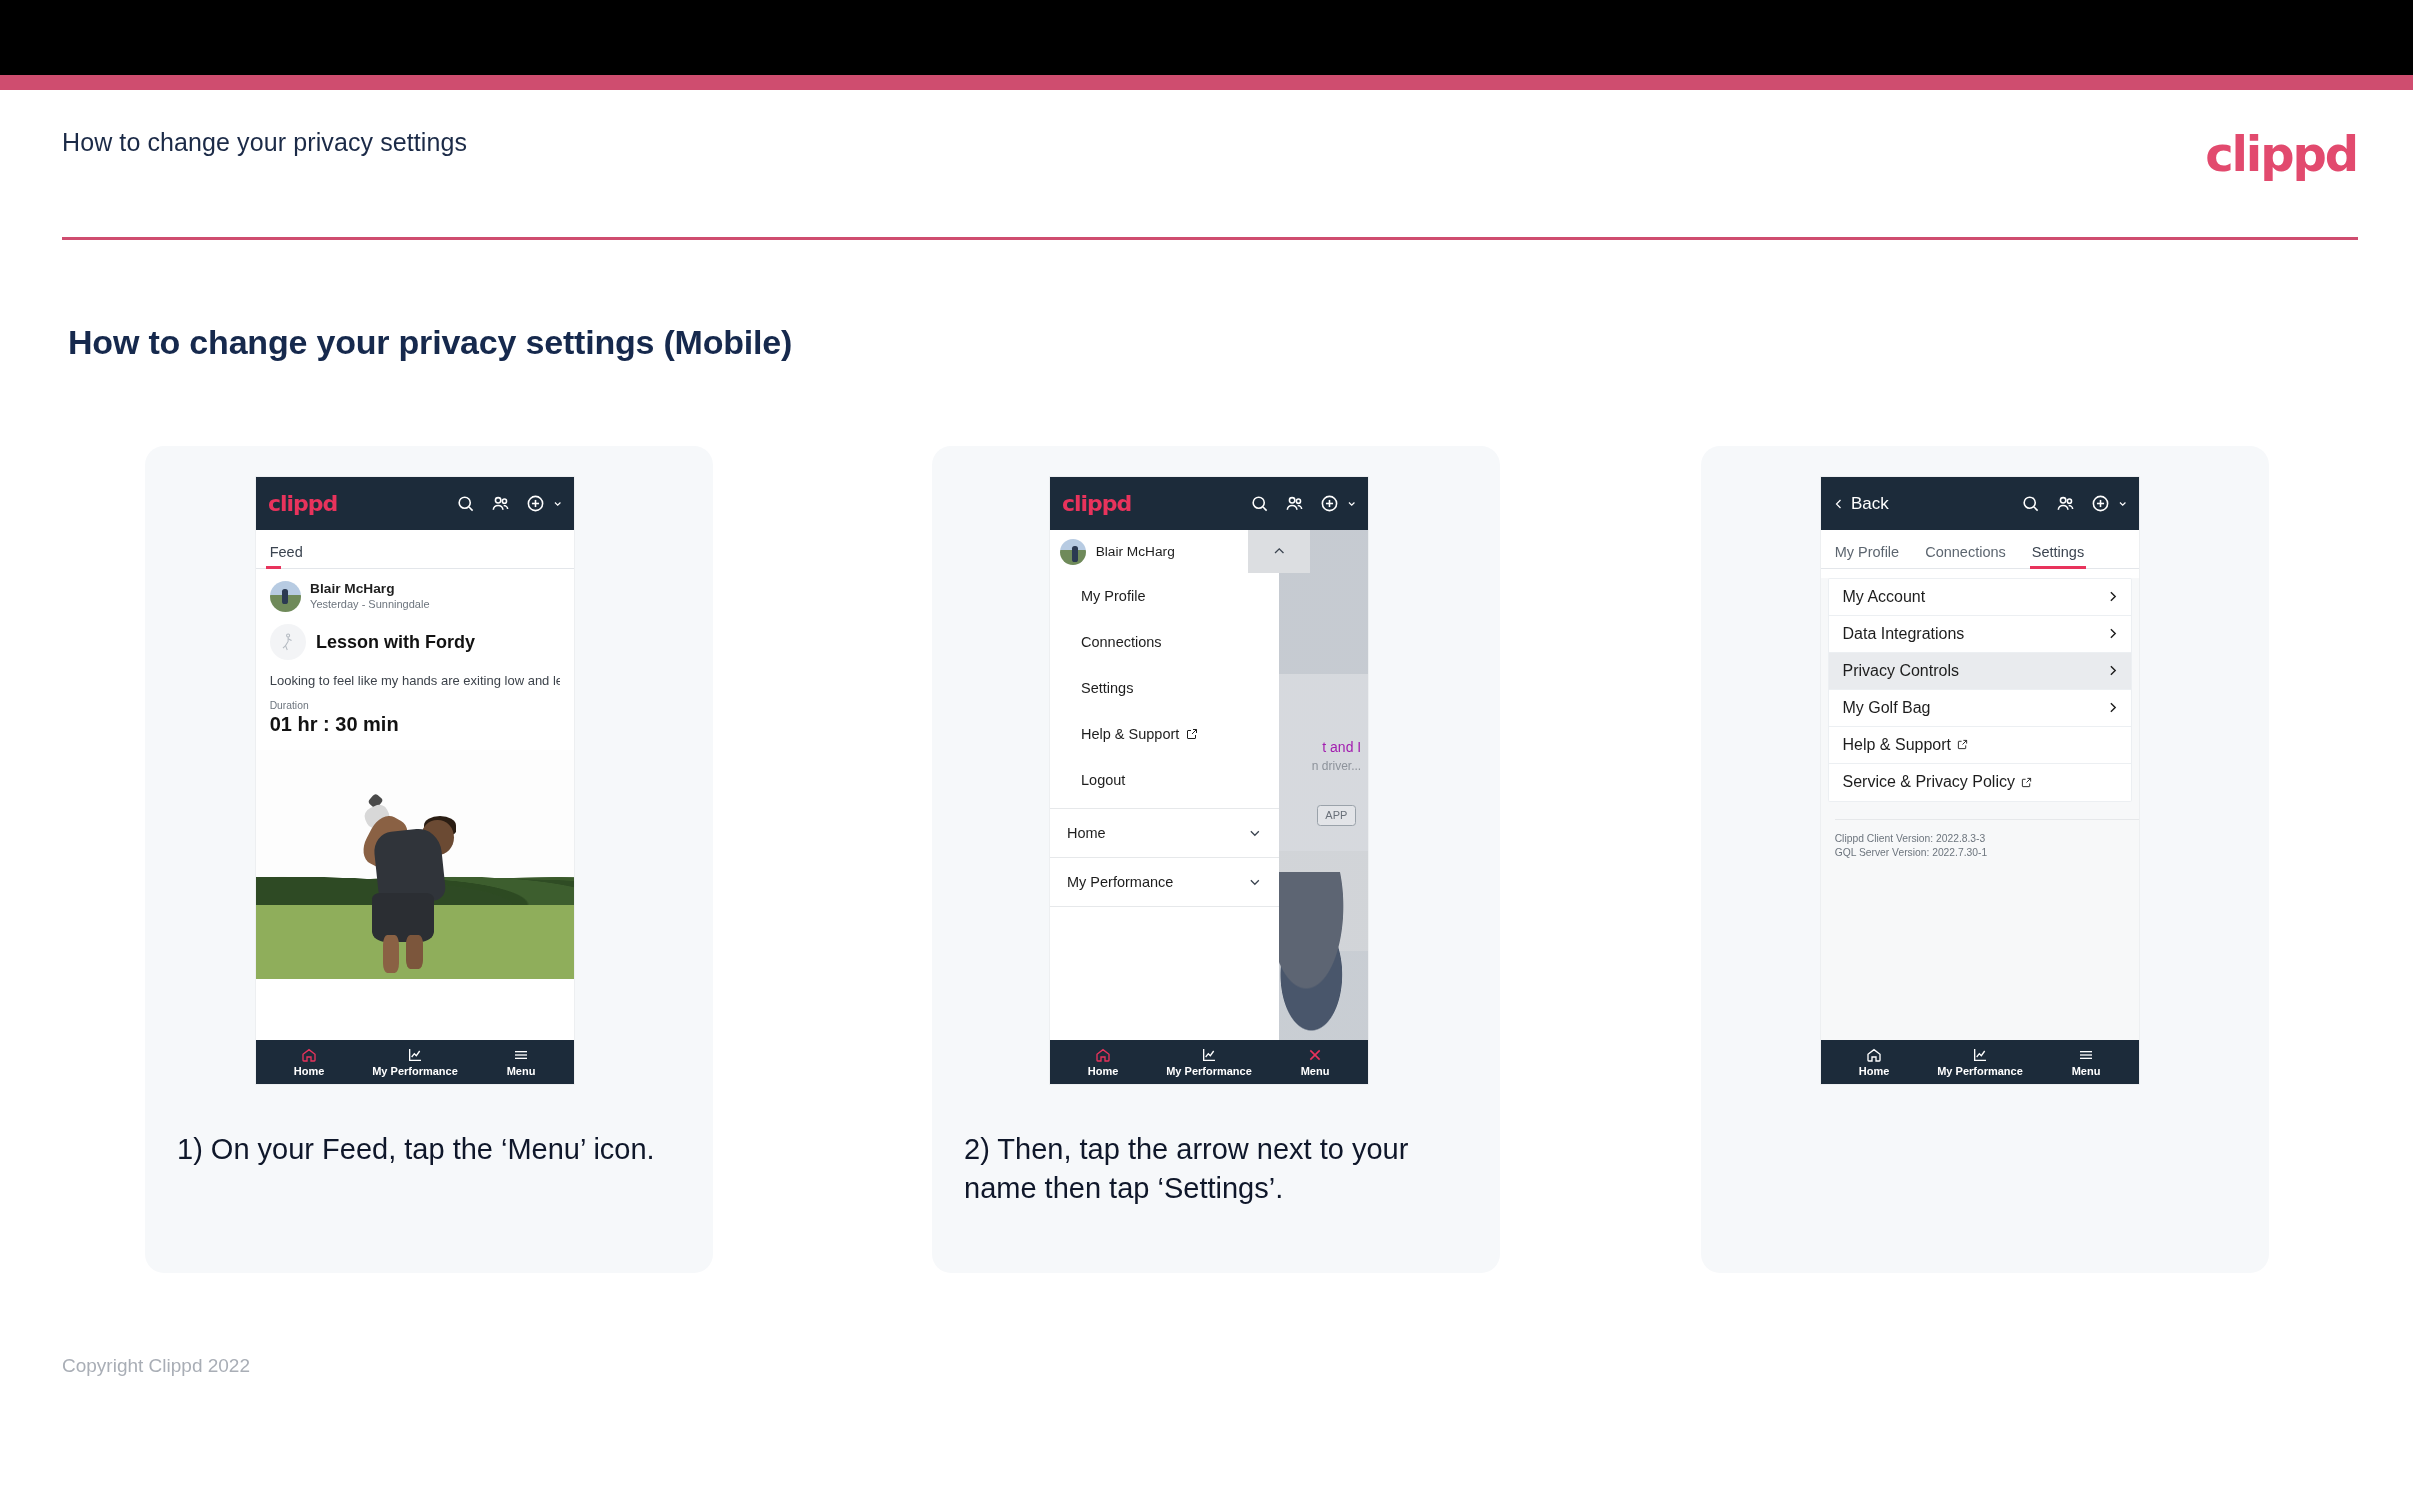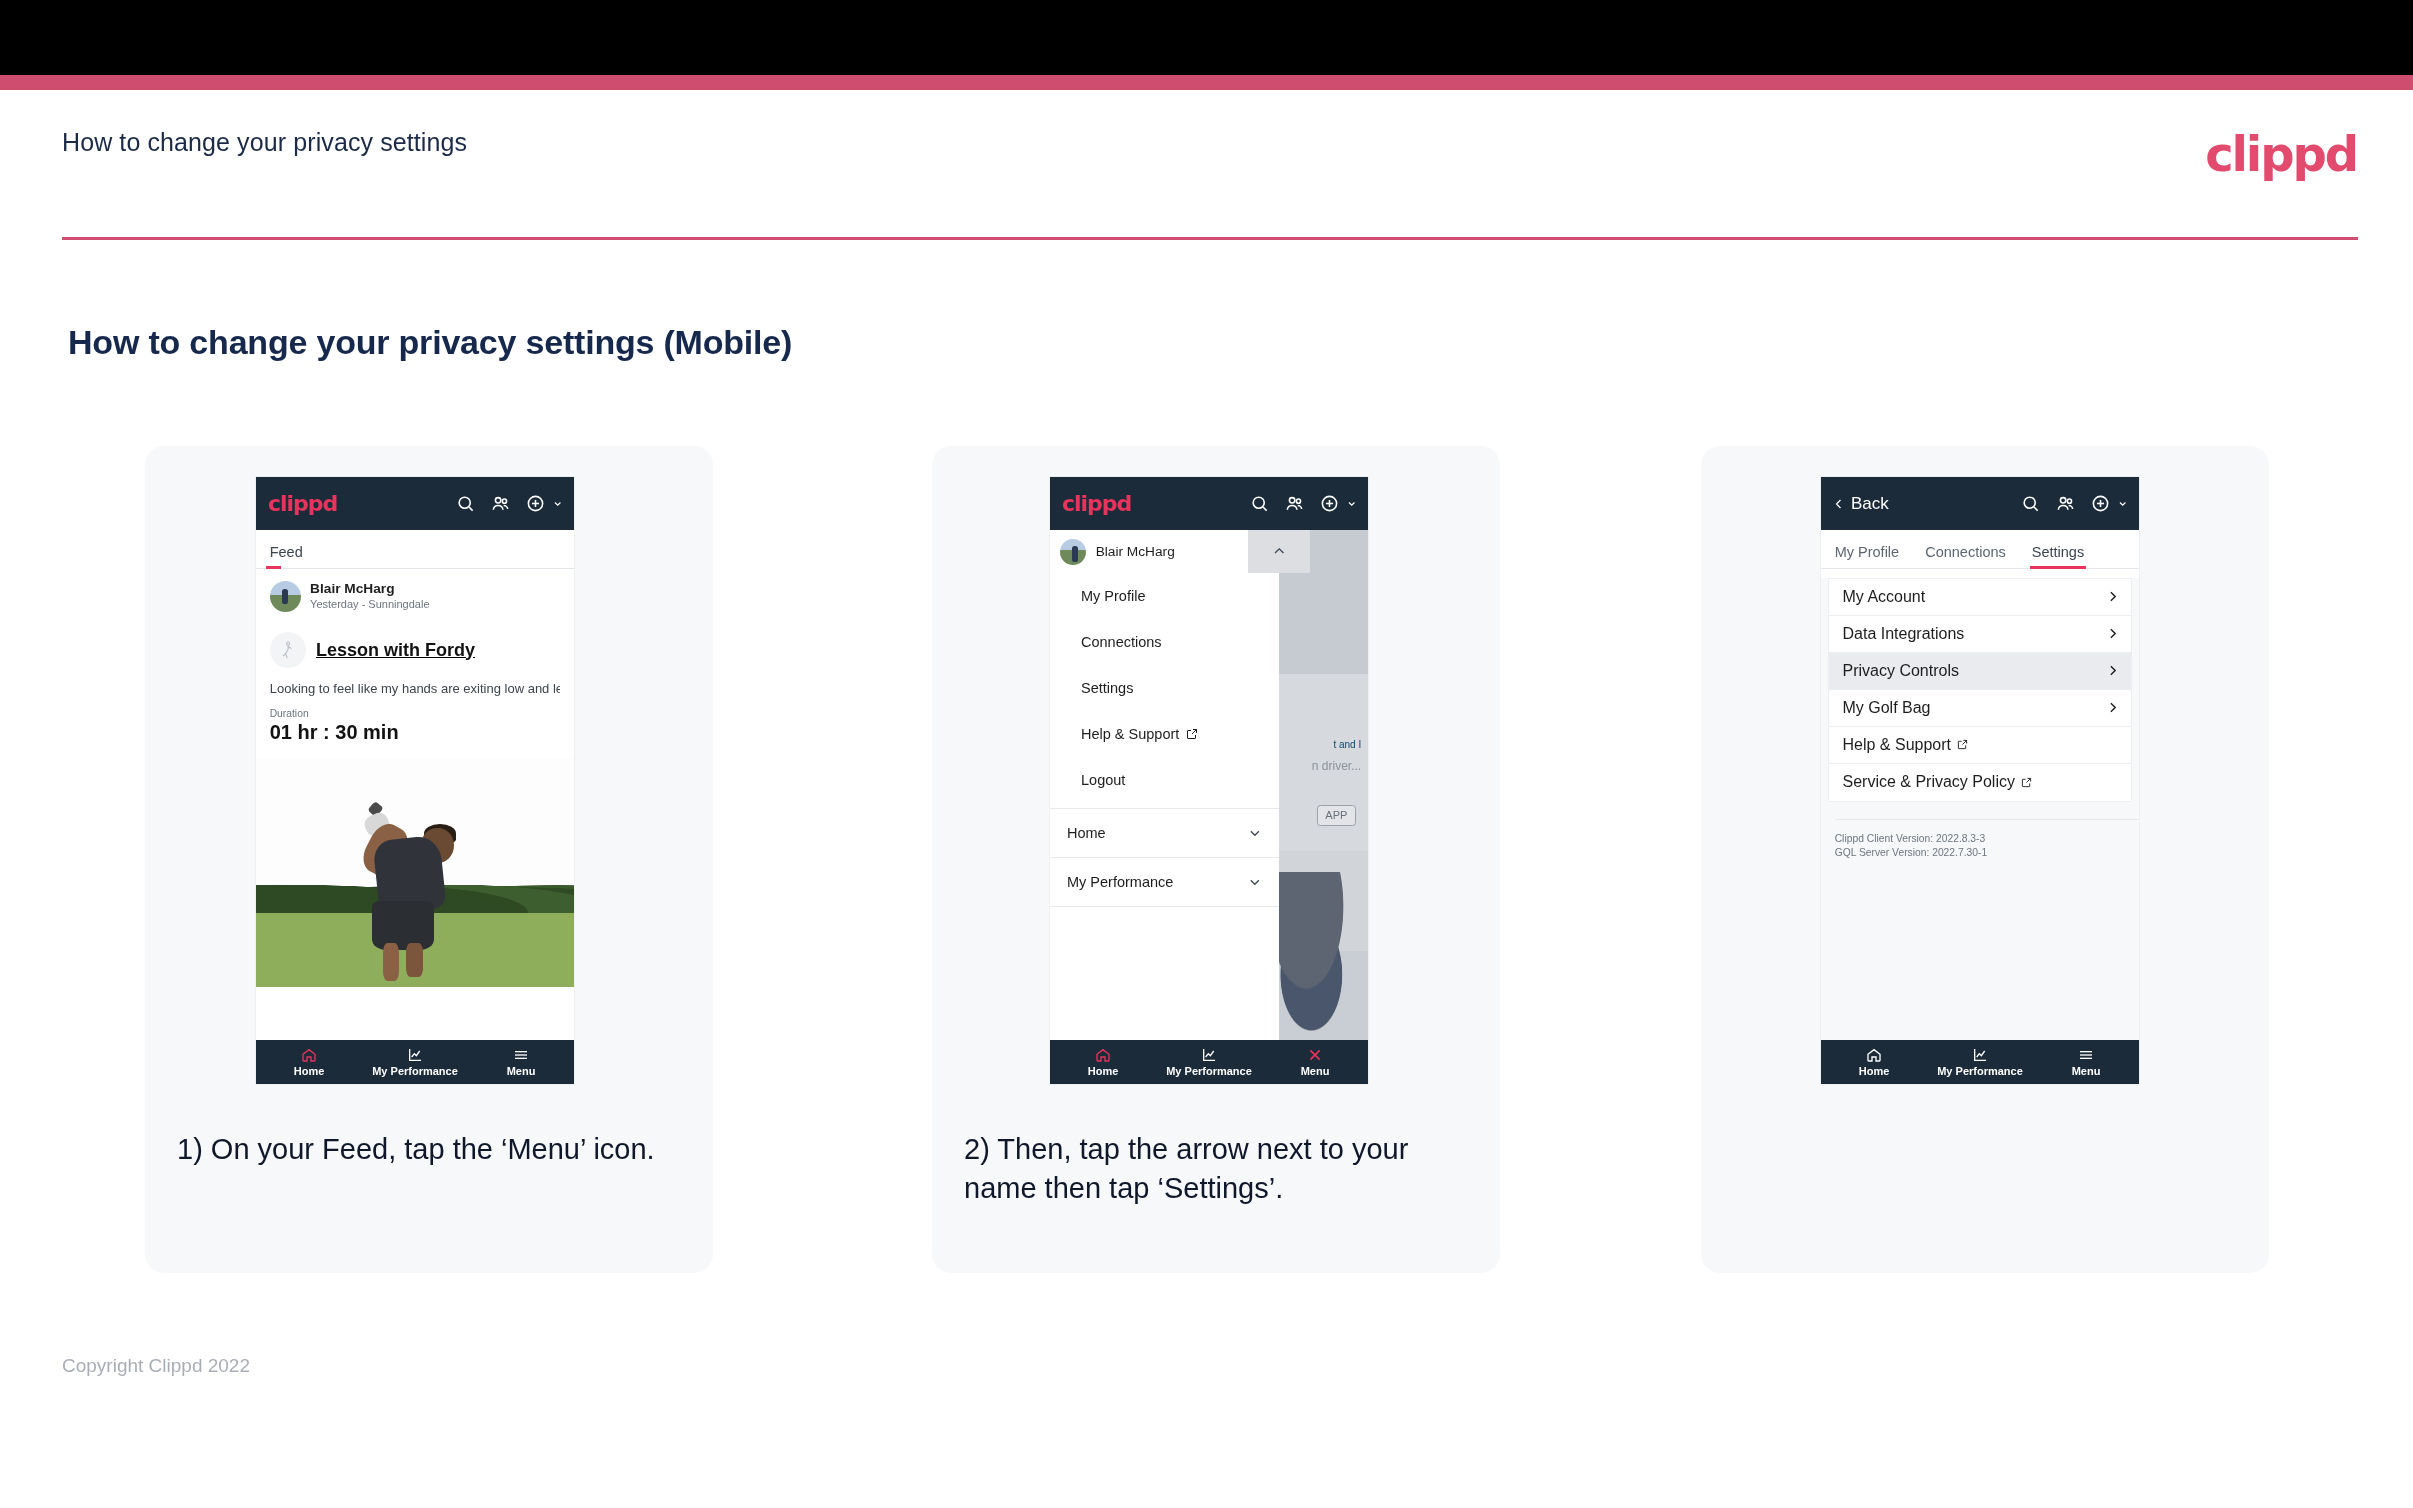--- a/index.html
+++ b/index.html
@@ -97,21 +97,21 @@
     width: 31px; height: 31px; border-radius: 50%; overflow: hidden; flex: 0 0 auto;
     background: linear-gradient(#b7cbe2 0 44%, #6f8a5a 44% 100%);
     position: relative;
   }
   .avatar::after {
     content:""; position:absolute; left:12px; top:7.7px; width:6px; height:15.4px;
     background:#2b3a52; border-radius:2.6px;
   }
   .post-name { font-size: 13.7px; font-weight: 700; color: #1f1f1f; line-height: 16px; }
   .post-meta { font-size: 11px; color: #6d757e; line-height: 14.5px; }
-  .lesson-row { display: flex; align-items: center; gap: 10.3px; margin-top: 20px; text-decoration: underline; }
+  .lesson-row { display: flex; align-items: center; gap: 10.3px; margin-top: 12px; }
   .lesson-icon {
     width: 36px; height: 36px; border-radius: 50%; background: #f3f4f6;
     display:flex; align-items:center; justify-content:center; color:#aab0b8;
   }
   .lesson-title { font-size: 18px; font-weight: 700; color: #121212; }
   .post-body { margin-top: 12px; font-size: 13px; line-height: 18px; color: #3d434b; white-space: nowrap; overflow: hidden; }
   .dur-label { margin-top: 10.3px; font-size: 10.3px; color: #6d757e; }
   .dur-value { font-size: 20px; font-weight: 700; color: #121212; margin-top: 1.7px; }
 
   .post-photo {
@@ -151,21 +151,21 @@
   
   .p2-stage { position: relative; width: 100%; height: 554px; overflow: hidden; background: #fff; }
   .p2-bg {
     position: absolute; inset: 0; background: #ffffff;
   }
   .p2-bg-dim {
     position: absolute; left: 137px; top: 0; right: 0; bottom: 0;
     background: linear-gradient(#c3c8cf 0 26%, #d4d7dc 26% 58%, #cfd2d6 58% 76%, #c6cbd1 76% 100%);
     opacity: .95;
   }
-  .p2-bg-text1 { position: absolute; right: 6.8px; top: 209px; font-size: 10px; color: #0c4a6e; }
+  .p2-bg-text1 { position: absolute; right: 6.8px; top: 209px; font-size: 14px; color: #a21caf; }
   .p2-bg-text2 { position: absolute; right: 6.8px; top: 229px; font-size: 12px; color: #8d939b; }
   .p2-bg-chip {
     position: absolute; right: 12px; top: 275px; font-size: 11px; color: #697079;
     border: 0.9px solid #9aa2aa; border-radius: 3.4px; padding: 3.4px 7.7px; background: rgba(255,255,255,.3);
   }
   .p2-bg-cap { position:absolute; right: 0px; top: 342px; width: 103px; height: 171px;
     background: radial-gradient(ellipse at 40% 20%, #5d6573 0 42%, transparent 43%),
                 radial-gradient(ellipse at 45% 60%, #49566b 0 38%, transparent 39%); }
 
   .drawer {

